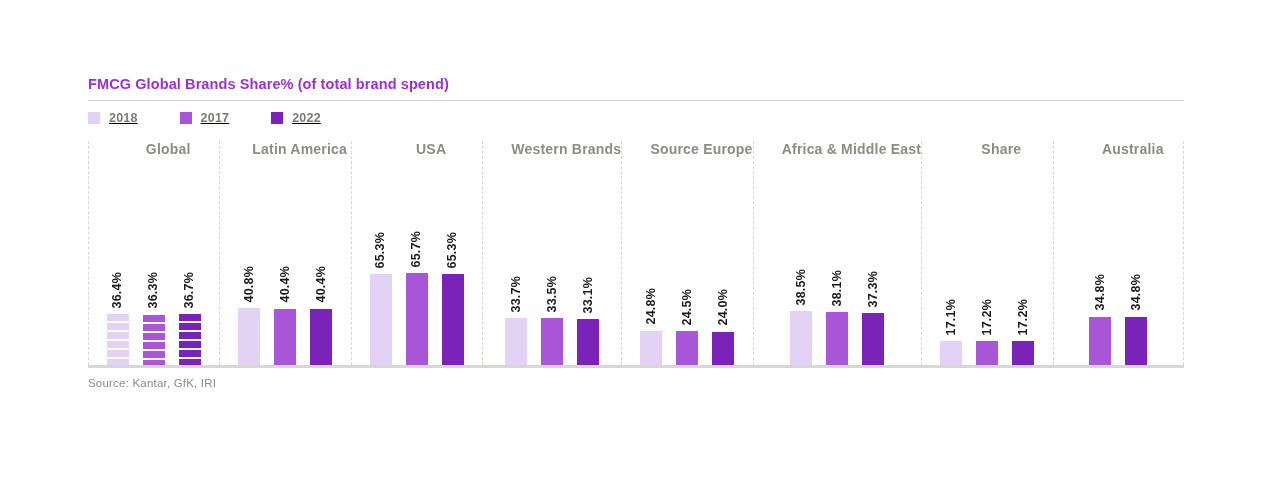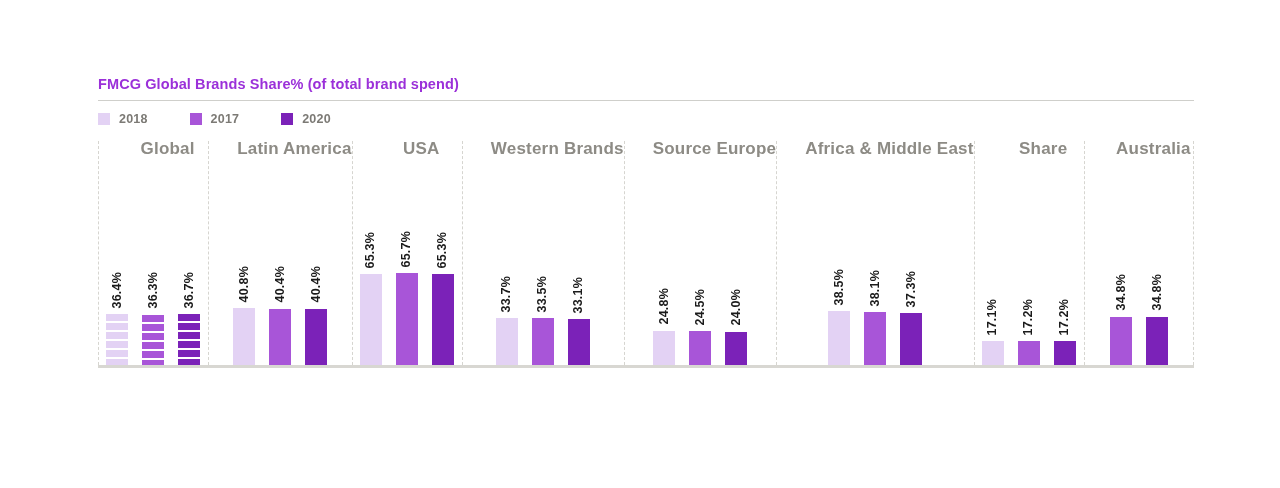--- a/index.html
+++ b/index.html
@@ -15,21 +15,21 @@
   }
 
   .page {
     position: relative;
     width: 1280px;
     height: 488px;
   }
 
   .chart-wrap {
     position: absolute;
-    left: 98px;
+    left: 88px;
     top: 76px;
     width: 1096px;
   }
 
   
   .chart-title {
     font-size: 14.5px;
     font-weight: bold;
     color: #9b30d9;
     letter-spacing: 0.1px;
@@ -39,23 +39,24 @@
   }
   .title-rule {
     height: 1px;
     background: #cfcfcb;
     width: 100%;
   }
 
   
   .legend {
     display: flex;
-    align-items: center;
+    align-items: flex-start;
     margin-top: 10px;
     height: 16px;
+    text-decoration: underline;
   }
   .legend-item {
     display: flex;
     align-items: center;
     margin-right: 42px;
   }
   .legend-swatch {
     width: 12px;
     height: 12px;
     margin-right: 9px;
@@ -104,21 +105,21 @@
   .group:last-child::after {
     content: "";
     position: absolute;
     right: 0;
     top: 0;
     bottom: 0;
     border-right: 1px dashed #d6d5d0;
   }
 
   .group-label {
-    font-size: 17px;
+    font-size: 14px;
     font-weight: bold;
     color: #8d8b85;
     letter-spacing: 0.2px;
     height: 16px;
     line-height: 16px;
     white-space: nowrap;
     margin-left: 29px;
   }
 
   .bars {
@@ -192,21 +193,21 @@
         <div class="legend-item">
           <span class="legend-swatch" style="background: rgb(227, 210, 244);"></span>
           <span class="legend-label">2018</span>
         </div>
         <div class="legend-item">
           <span class="legend-swatch" style="background: rgb(168, 85, 216);"></span>
           <span class="legend-label">2017</span>
         </div>
         <div class="legend-item">
           <span class="legend-swatch" style="background: rgb(123, 34, 184);"></span>
-          <span class="legend-label">2020</span>
+          <span class="legend-label">2022</span>
         </div>
       </div>
 
     <div class="plot" id="plot">
         <div class="group">
           <div class="group-label">Global</div>
           <div class="bars">
             <div class="bar-col">
               <div class="bar-value">36.4%</div>
               <div class="bar segmented" style="height: 50.9711px; background: repeating-linear-gradient(rgb(227, 210, 244) 0px, rgb(227, 210, 244) 7px, rgb(255, 255, 255) 7px, rgb(255, 255, 255) 9px);"></div>
@@ -333,15 +334,16 @@
             <div class="bar-col">
               <div class="bar-value">34.8%</div>
               <div class="bar" style="height: 48.7306px; background: rgb(123, 34, 184);"></div>
             </div>
           </div>
         </div>
       </div>
 
     <div class="baseline"></div>
 
+    <div class="source">Source: Kantar, GfK, IRI</div>
 
   </div>
 </div>
 
 </body></html>

